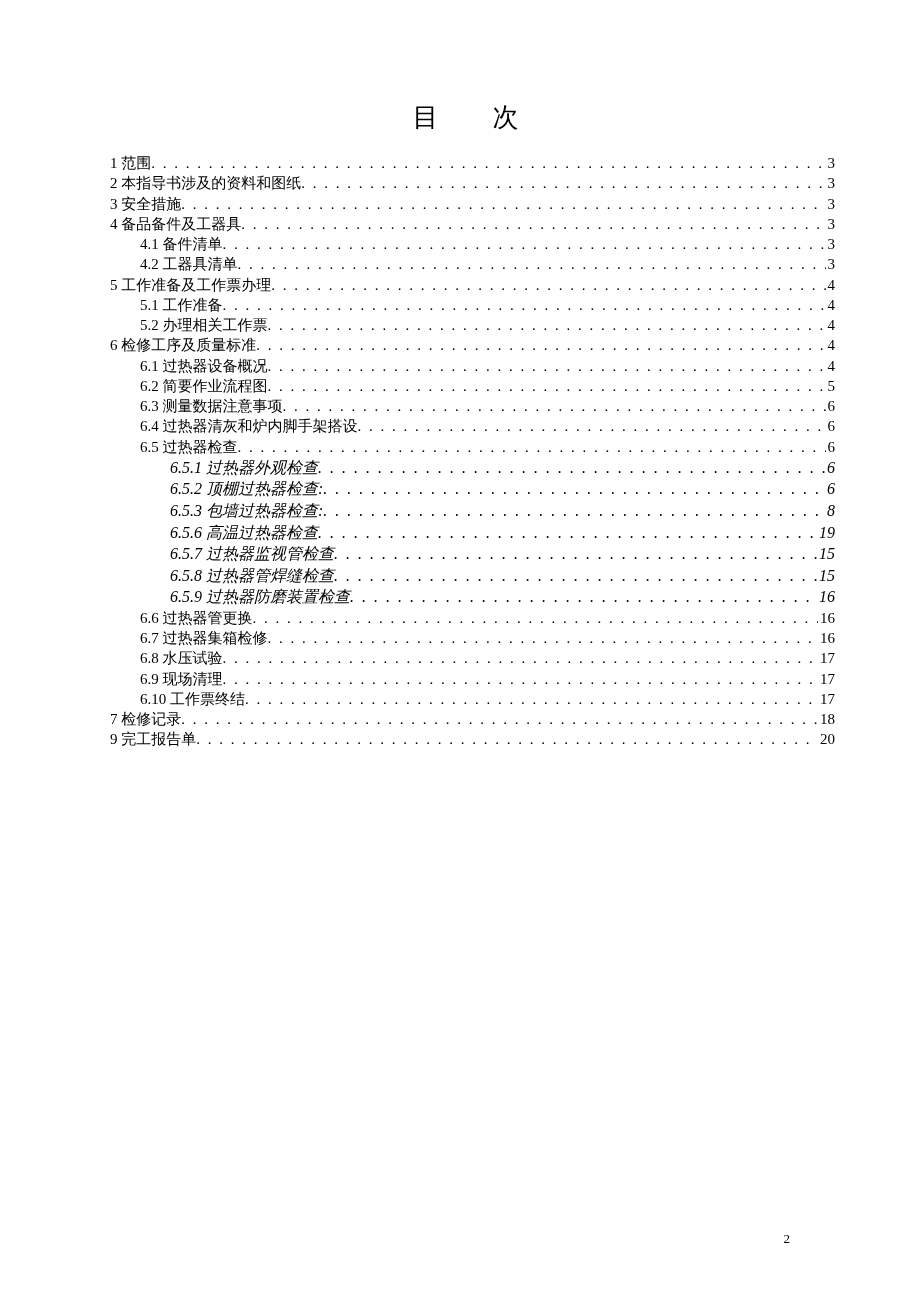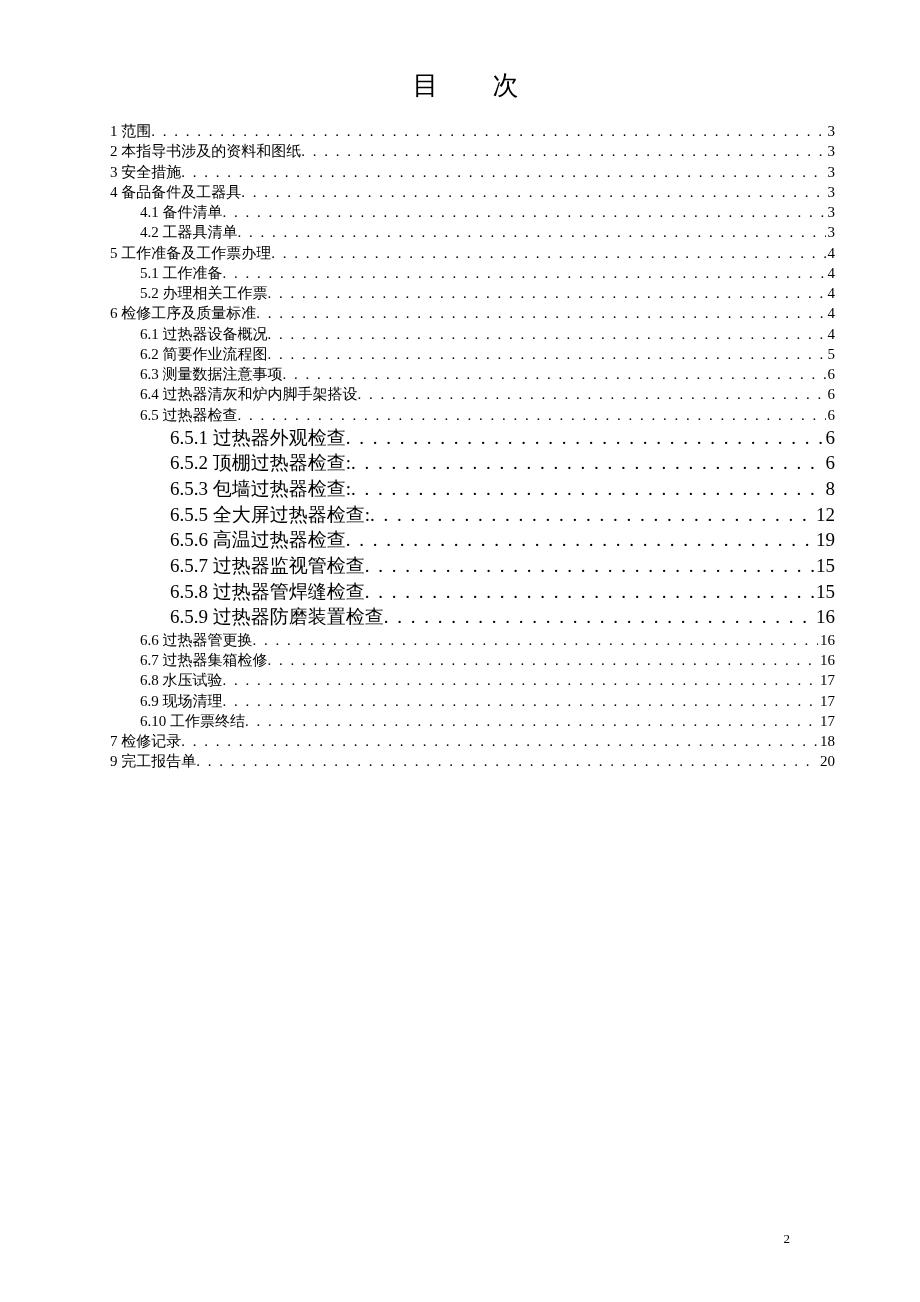--- a/index.html
+++ b/index.html
@@ -6,39 +6,39 @@
     body {
       width: 920px;
       height: 1302px;
       background: #fff;
       font-family: "SimSun", "宋体", serif;
       font-size: 15px;
       color: #000;
       position: relative;
     }
     .page {
-      padding: 68px 85px 60px 110px;
+      padding: 100px 85px 60px 110px;
     }
     .title {
       text-align: center;
       font-size: 26px;
       font-weight: normal;
       letter-spacing: 14px;
       margin-bottom: 18px;
       font-family: "SimSun", "宋体", serif;
     }
     .toc-row {
       display: flex;
       white-space: nowrap;
       line-height: 1.35;
       font-size: 15px;
       align-items: flex-end;
     }
     .toc-row.l2 { padding-left: 30px; }
-    .toc-row.l3 { padding-left: 60px; font-size: 19px; }
+    .toc-row.l3 { padding-left: 60px; font-size: 16px; font-style: italic; }
     .toc-label { flex: 0 0 auto; }
     .toc-dots {
       flex: 1 1 auto;
       overflow: hidden;
       letter-spacing: 2px;
     }
     .toc-dots::after {
       content: ". . . . . . . . . . . . . . . . . . . . . . . . . . . . . . . . . . . . . . . . . . . . . . . . . . . . . . . . . . . . . . . . . . . . . . . . . . . . . . . . . . . . . . . . . . . . . . . . . . . . . . . . . . . . . . . . . . . . . . . . . . . . . . . . . . . . . . . . . . . . . . . . . . . . . . . . . . . . . . . . . . . . . . . . . . . . . . . . . . . . . . . . . . . . . . . . . . . . . . . . ";
     }
     .toc-page { flex: 0 0 auto; padding-left: 2px; }
@@ -139,25 +139,20 @@
         <span class="toc-label">6.5.2 顶棚过热器检查: </span>
         <span class="toc-dots"></span>
         <span class="toc-page">6</span>
       </div>
       <div class="toc-row l3">
         <span class="toc-label">6.5.3 包墙过热器检查: </span>
         <span class="toc-dots"></span>
         <span class="toc-page">8</span>
       </div>
       <div class="toc-row l3">
-        <span class="toc-label">6.5.5 全大屏过热器检查: </span>
-        <span class="toc-dots"></span>
-        <span class="toc-page">12</span>
-      </div>
-      <div class="toc-row l3">
         <span class="toc-label">6.5.6 高温过热器检查 </span>
         <span class="toc-dots"></span>
         <span class="toc-page">19</span>
       </div>
       <div class="toc-row l3">
         <span class="toc-label">6.5.7 过热器监视管检查 </span>
         <span class="toc-dots"></span>
         <span class="toc-page">15</span>
       </div>
       <div class="toc-row l3">

